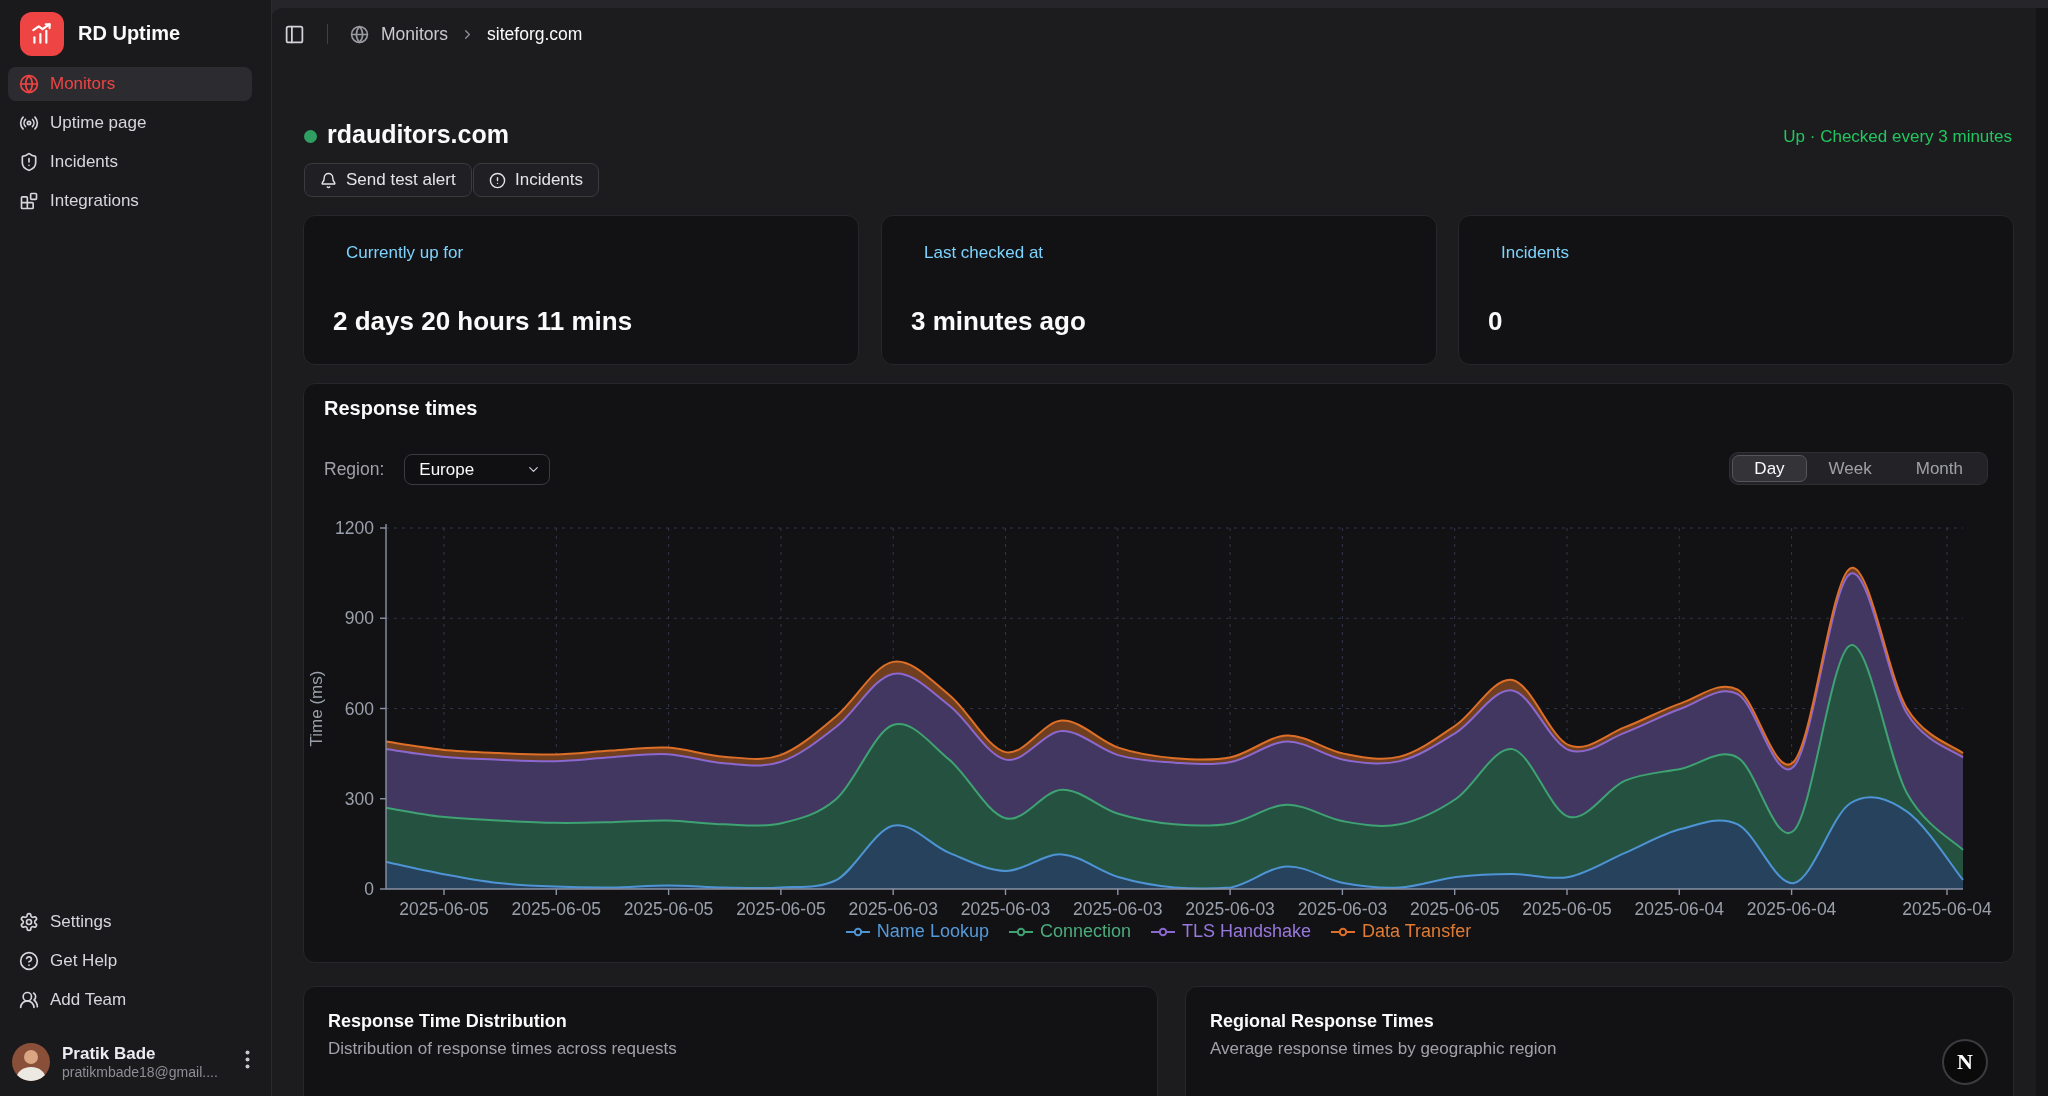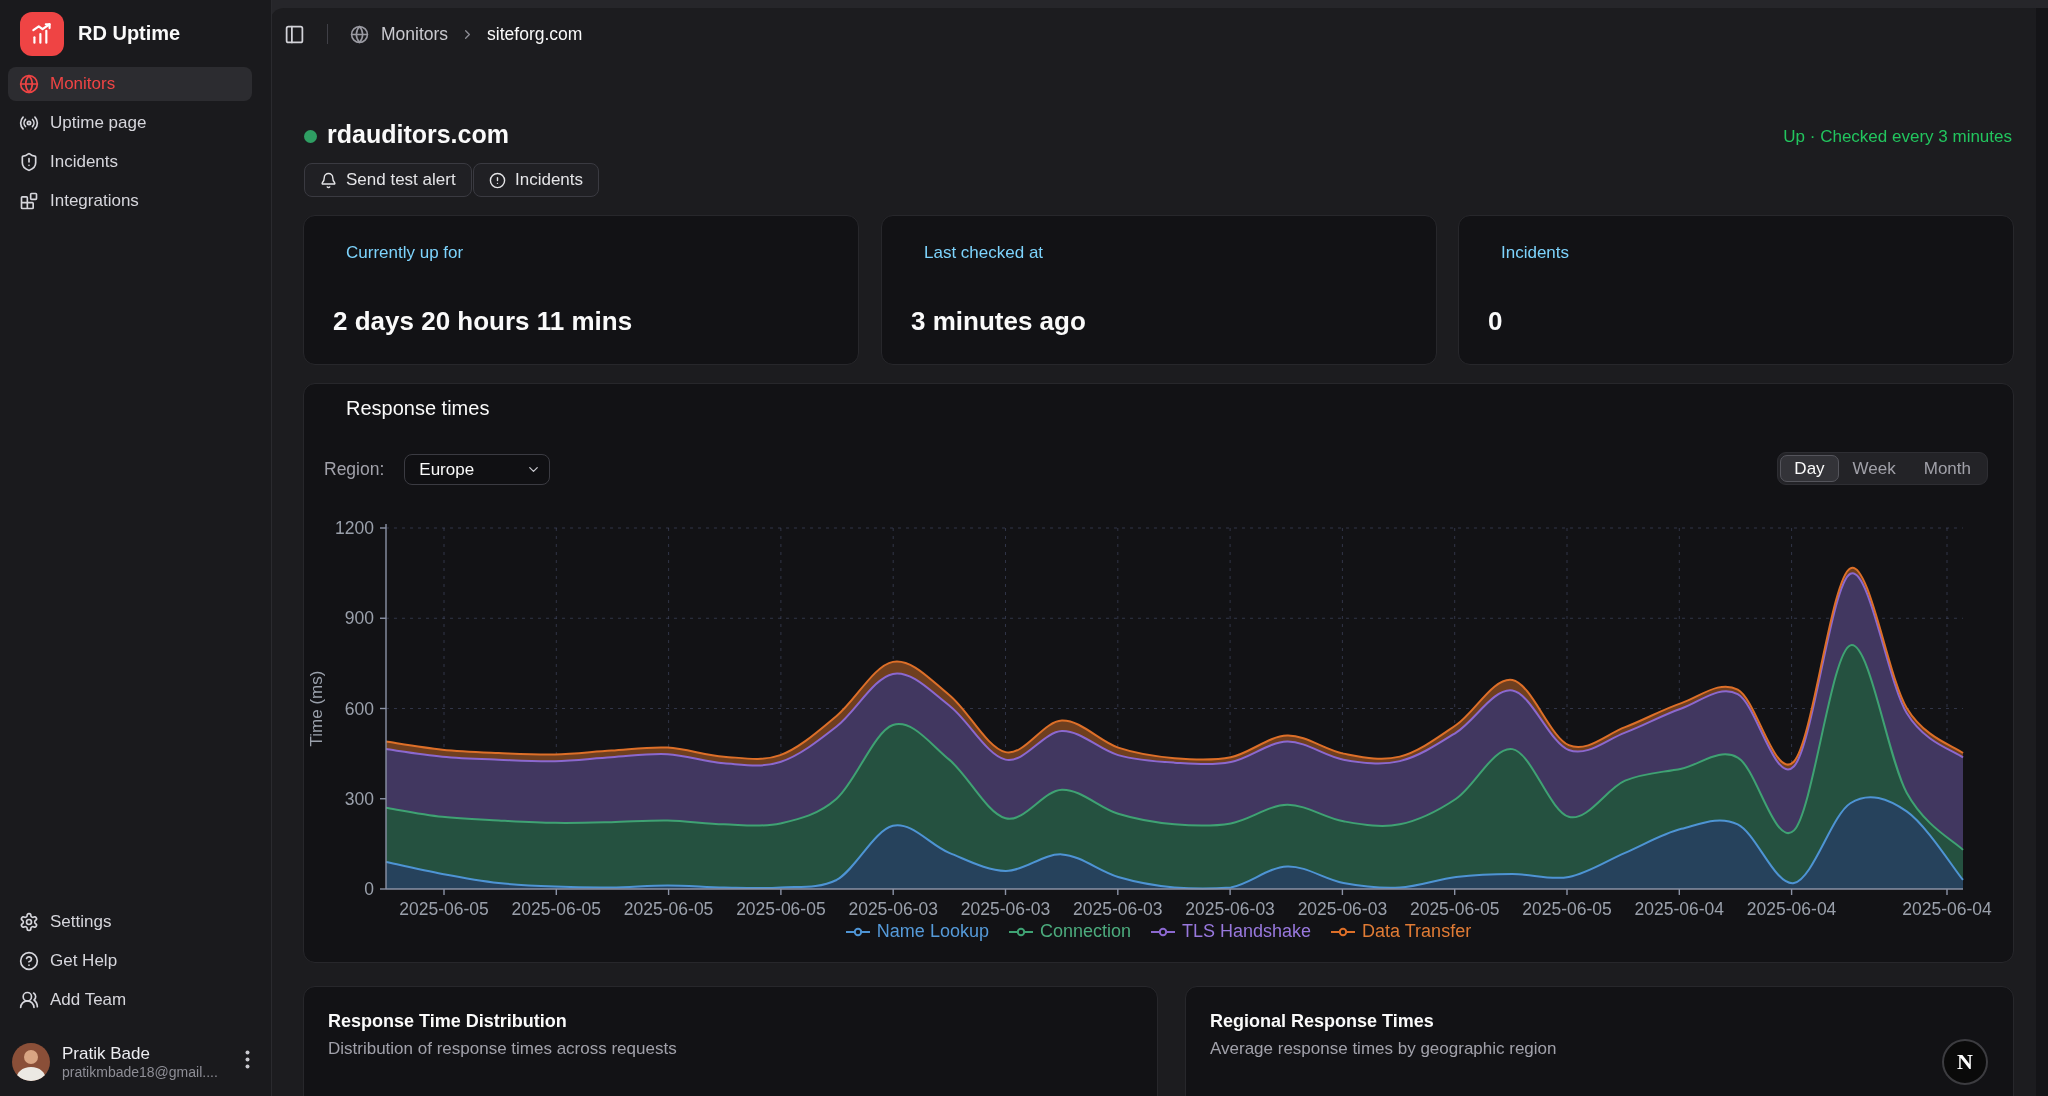--- a/index.html
+++ b/index.html
@@ -22,21 +22,21 @@
   .nav-item { position:absolute; left:8px; width:244px; height:34px; border-radius:8px;
     display:flex; align-items:center; gap:11px; padding-left:11px;
     color:#d6d6dc; font-size:17px; cursor:pointer; }
   .nav-item svg { flex:0 0 auto; }
   .nav-item.active { background:#2c2c30; color:#ef4444; }
   .icon { display:inline-flex; align-items:center; justify-content:center; }
 
   .profile { position:absolute; left:12px; top:1038px; width:246px; height:48px;
     display:flex; align-items:center; gap:12px; }
   .avatar { width:38px; height:38px; border-radius:50%; overflow:hidden; flex:0 0 auto; }
-  .p-name { font-size:17px; font-weight:400; color:#ececf0; line-height:20px; }
+  .p-name { font-size:17px; font-weight:700; color:#ececf0; line-height:20px; }
   .p-email { font-size:14px; color:#8e8e96; line-height:17px; }
   .kebab { margin-left:auto; margin-right:8px; color:#c9c9cf; font-size:18px; letter-spacing:0; cursor:pointer; }
 
   
   #topbar { left:284px; top:8px; height:52px; right:20px; display:flex; align-items:center; z-index:2; }
   .tb-icon { color:#d2d2d8; cursor:pointer; display:inline-flex; }
   .tb-divider { width:1px; height:20px; background:#3f3f46; margin:0 22px 0 22px; }
   .crumb { font-size:17.5px; color:#c9c9cf; cursor:pointer; }
   .crumb.current { color:#fafafa; }
   .crumb-sep { color:#8e8e96; margin:0 12px; display:inline-flex; }
@@ -49,31 +49,31 @@
   .action-btn { position:absolute; top:163px; height:34px; border:1px solid #3a3a41;
     background:#202024; border-radius:8px; display:flex; align-items:center; gap:9px;
     padding:0 15px; font-size:17px; color:#e4e4e7; cursor:pointer; z-index:2;}
 
   
   .card { position:absolute; background:#121215; border:1px solid #27272b; border-radius:12px; z-index:2;}
   .stat-label { position:absolute; left:29px; top:27px; font-size:17px; color:#7dd3fc;margin-left:13px; }
   .stat-value { position:absolute; left:29px; top:90px; font-size:26px; font-weight:700; color:#fafafa; }
 
   #resp-card { left:303px; top:383px; width:1711px; height:580px; }
-  #resp-title { position:absolute; left:20px; top:13px; font-size:20px; font-weight:400; color:#fafafa;margin-left:22px; }
+  #resp-title { position:absolute; left:20px; top:13px; font-size:20px; font-weight:700; color:#fafafa; }
   #region-row { position:absolute; left:20px; top:70px; display:flex; align-items:center; gap:14px; }
   #region-label { font-size:17.5px; color:#a1a1aa; }
   .select-wrap { position:relative;margin-left:6px; }
   select#region-select { appearance:none; -webkit-appearance:none; width:146px; height:31px;
     background:#101013; border:1px solid #3b3b42; border-radius:8px; color:#fafafa;
     font-size:17px; font-family:inherit; padding:0 30px 0 14px; cursor:pointer; }
   .select-chevron { position:absolute; right:9px; top:8px; color:#c9c9cf; pointer-events:none; }
   #range-toggle { position:absolute; right:25px; top:68px; height:33px; background:#232327;
     border:1px solid #2e2e33; border-radius:9px; display:flex; align-items:center; padding:2px; }
-  .range-opt { height:27px; padding:0 13px; display:flex; align-items:center; border-radius:7px;
+  .range-opt { height:27px; padding:0 21px; display:flex; align-items:center; border-radius:7px;
     font-size:17px; color:#a0a0a8; cursor:pointer; border:1px solid transparent; }
   .range-opt.selected { background:#333338; border-color:#55555c; color:#fafafa; }
 
   #chart-svg { position:absolute; left:2px; top:125px; }
   #chart-legend { position:absolute; left:0; right:0; top:537px; display:flex;
     justify-content:center; gap:20px; font-size:18px; }
   .leg-item { display:flex; align-items:center; gap:7px; cursor:pointer; }
 
   .panel-title { position:absolute; left:24px; top:24px; font-size:18px; font-weight:700; color:#fafafa; }
   .panel-sub { position:absolute; left:24px; top:52px; font-size:17px; color:#a1a1aa; }

